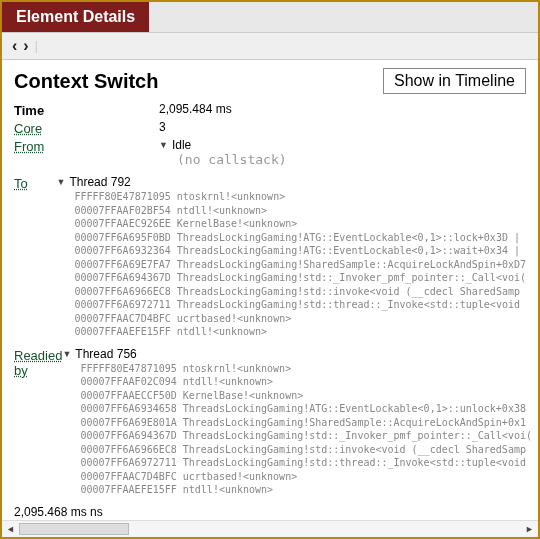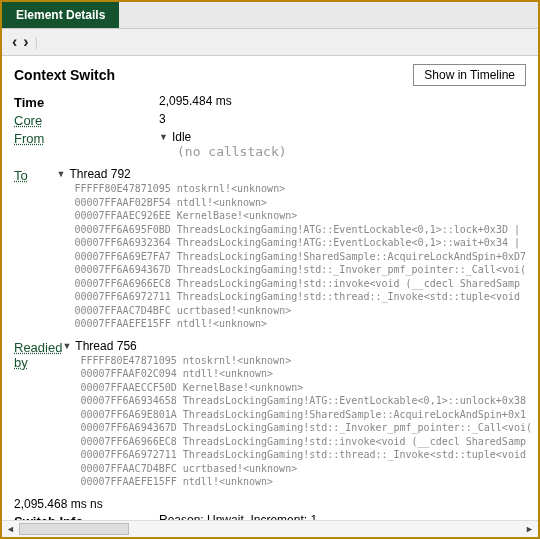--- a/index.html
+++ b/index.html
@@ -1,26 +1,26 @@
 <!DOCTYPE html>
 <html><head>
 <meta charset="utf-8">
 <style>
 * { box-sizing: border-box; margin: 0; padding: 0; }
 body { font-family: "Segoe UI", Arial, sans-serif; font-size: 12px; background: #fff; }
 .outer { width: 540px; height: 539px; border: 2px solid #b8860b; background: #fff; display: flex; flex-direction: column; }
 .tabbar { background: #e8e8e8; border-bottom: 1px solid #ccc; display: flex; }
-.tab { padding: 6px 14px; font-size: 12px; font-weight: bold; color: #fff; background: #14532d; }
+.tab { padding: 6px 14px; font-size: 16px; font-weight: bold; color: #fff; background: #7f1d1d; }
 .toolbar { display: flex; align-items: center; gap: 6px; padding: 4px 10px; background: #efefef; border-bottom: 1px solid #ccc; }
 .nav-btn { font-size: 16px; font-weight: bold; cursor: pointer; user-select: none; color: #222; }
 .divider { color: #ccc; }
 .content { flex: 1; overflow: auto; padding: 8px 12px 4px 12px; position: relative; }
 .header-row { display: flex; justify-content: space-between; align-items: center; margin-bottom: 8px; }
-.title { font-size: 14px; font-weight: bold; }
-.show-btn { border: 1px solid #888; background: #fff; padding: 3px 10px; font-size: 12px; cursor: pointer; }
+.title { font-size: 20px; font-weight: bold; }
+.show-btn { border: 1px solid #888; background: #fff; padding: 3px 10px; font-size: 16px; cursor: pointer; }
 .row { display: flex; align-items: flex-start; margin-bottom: 2px; }
 .label { width: 145px; font-weight: bold; font-size: 13px; padding-top: 1px; }
 .label.link { color: #14532d; text-decoration: underline dotted; font-weight: normal; cursor: pointer; }
 .value { font-size: 12px; }
 .exp-row { display: flex; align-items: center; gap: 4px; }
 .triangle { font-size: 9px; color: #444; }
 .stack-block { margin-left: 18px; margin-top: 1px; margin-bottom: 6px; font-family: Consolas, monospace; font-size: 10px; color: #888; white-space: nowrap; line-height: 1.35; }
 .no-callstack { margin-left: 18px; font-family: Consolas, monospace; font-size: 13px; color: #999; margin-bottom: 6px; }
 .hscroll { height: 17px; border-top: 1px solid #ddd; display: flex; align-items: center; background: #f5f5f5; }
 .hs-arrow { width: 17px; text-align: center; font-size: 9px; color: #444; cursor: pointer; }

